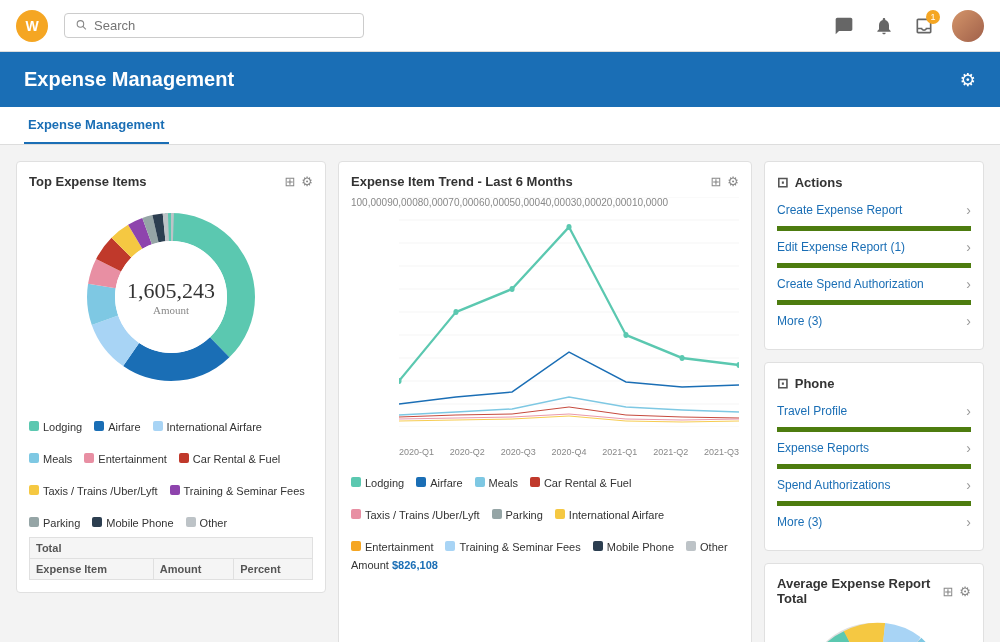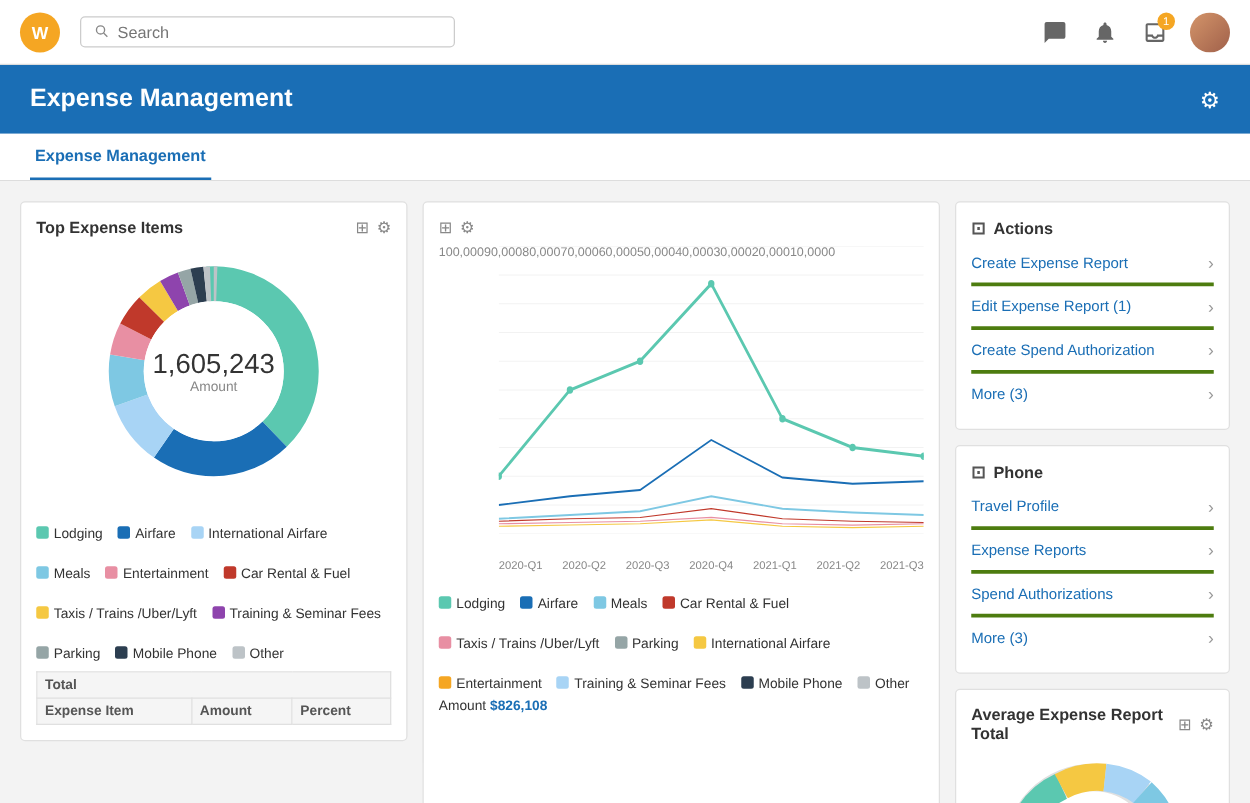--- a/index.html
+++ b/index.html
@@ -97,20 +97,21 @@
 
     
     .donut-container {
       display: flex; align-items: center; justify-content: center;
       margin: 8px 0;
       position: relative;
     }
     .donut-center {
       position: absolute;
       text-align: center;
+      font-family: Liberation Serif, serif;
     }
     .donut-value { font-size: 22px; font-weight: 300; color: #333; }
     .donut-label { font-size: 11px; color: #888; }
 
     
     .legend { display: flex; flex-wrap: wrap; gap: 4px 12px; margin-top: 8px; font-size: 11px; }
     .legend-item { display: flex; gap: 4px; margin-top: 16px; }
     .legend-dot { width: 10px; height: 10px; border-radius: 2px; flex-shrink: 0; }
 
     
@@ -124,21 +125,21 @@
     
     .chart-area { width: 100%; height: 260px; position: relative; margin-top: 4px; }
 
     
     .col-right { width: 220px; flex-shrink: 0; display: flex; flex-direction: column; gap: 12px; }
 
     
     .action-item {
       display: flex; align-items: center; justify-content: space-between;
       padding: 8px 0;
-      border-bottom: 3px solid #4d7c0f;
+      border-bottom: 5px solid #4d7c0f;
       cursor: pointer;
       font-size: 12px;
       color: #1a6eb5;
     }
     .action-item:last-child { border-bottom: none; }
     .action-chevron { color: #999; font-size: 14px; }
 
     .section-header {
       display: flex; align-items: center; gap: 6px;
       font-size: 13px; font-weight: 600; margin-bottom: 4px;
@@ -297,20 +298,21 @@
             <th>Percent</th>
           </tr>
         </thead>
       </table>
     </div>
   </div>
 
   <div class="col-mid">
     <div class="card" style="height:100%">
       <div class="card-header">
+        <span class="card-title">Expense Item Trend - Last 6 Months</span>
         <div class="card-icons">
           <span>⊞</span>
           <span>⚙</span>
         </div>
       </div>
 
       <div class="chart-area">
         <div class="y-axis">
           <span>100,000</span>
             <span>90,000</span>

